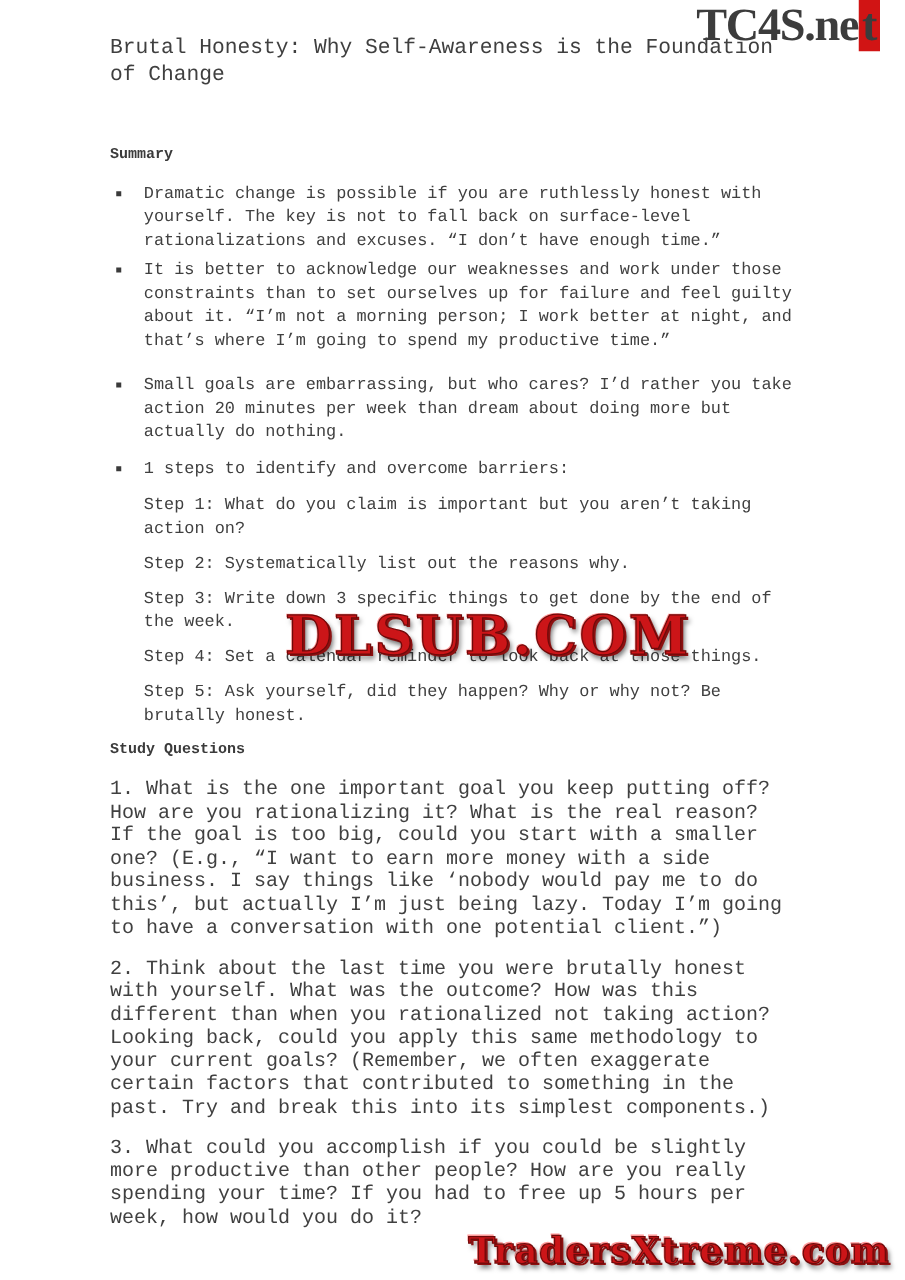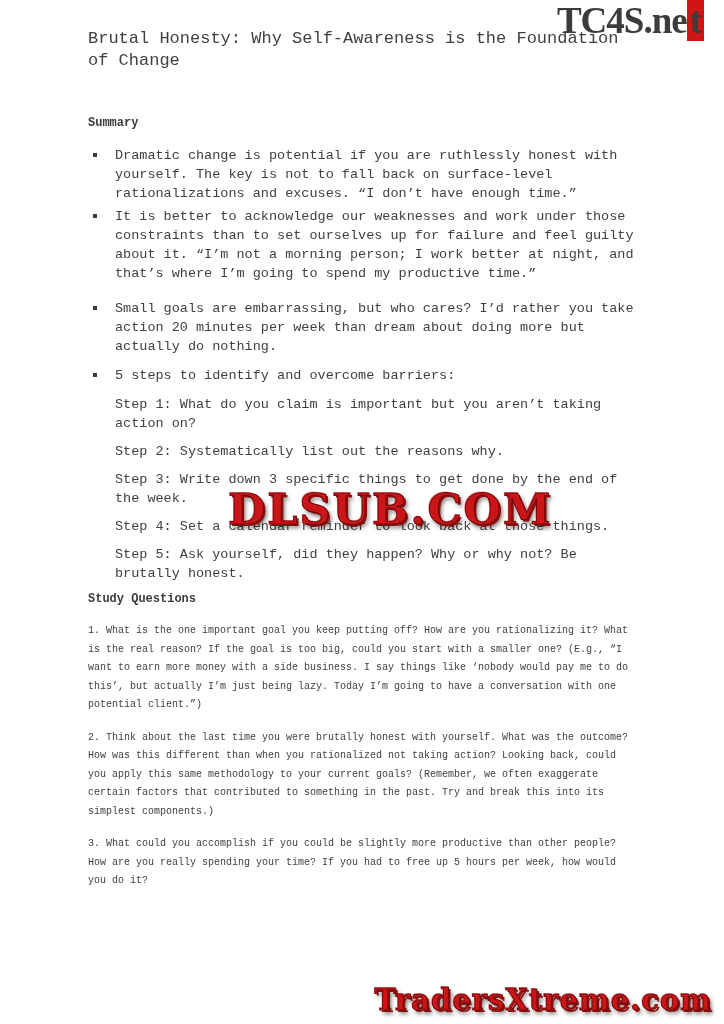--- a/index.html
+++ b/index.html
@@ -47,21 +47,21 @@
   .marker{
     position:absolute;left:5px;top:7px;
     width:4px;height:4px;background:#3a3a3a;display:block;
   }
   .steps{margin:10px 0 0 27px;}
   .step{
     font-size:13.5px;line-height:19px;margin-bottom:9px;
   }
   .study-heading{margin-top:34px;margin-bottom:10px;}
   p.question{
-    font-size:10px;line-height:18.5px;margin:0 0 14px 0;
+    font-size:16px;line-height:18.5px;margin:0 0 14px 0;
   }
   
   .wm{
     position:absolute;
     font-family:"DejaVu Serif", serif;
     font-weight:700;
     color:#cc1518;
     -webkit-text-stroke:1px #6e0a0a;
     text-shadow:
       2px 2px 0 #8c1010,
@@ -87,33 +87,33 @@
 
   <div class="content">
 
     <h1 class="title">Brutal Honesty: Why Self-Awareness is the Foundation of Change</h1>
 
     <h2 class="heading">Summary</h2>
 
     <ul class="bullets">
       <li>
         <span class="marker"></span>
-        <span>Dramatic change is potential if you are ruthlessly honest with yourself. The key is not to fall back on surface-level rationalizations and excuses. “I don’t have enough time.”</span>
+        <span>Dramatic change is possible if you are ruthlessly honest with yourself. The key is not to fall back on surface-level rationalizations and excuses. “I don’t have enough time.”</span>
       </li>
       <li>
         <span class="marker"></span>
         <span>It is better to acknowledge our weaknesses and work under those constraints than to set ourselves up for failure and feel guilty about it. “I’m not a morning person; I work better at night, and that’s where I’m going to spend my productive time.”</span>
       </li>
       <li class="gap-lg">
         <span class="marker"></span>
         <span>Small goals are embarrassing, but who cares? I’d rather you take action 20 minutes per week than dream about doing more but actually do nothing.</span>
       </li>
       <li class="gap-md">
         <span class="marker"></span>
-        <span>5 steps to identify and overcome barriers:</span>
+        <span>1 steps to identify and overcome barriers:</span>
       </li>
     </ul>
 
     <div class="steps">
       <div class="step">Step 1: What do you claim is important but you aren’t taking action on?</div>
       <div class="step">Step 2: Systematically list out the reasons why.</div>
       <div class="step">Step 3: Write down 3 specific things to get done by the end of the week.</div>
       <div class="step">Step 4: Set a calendar reminder to look back at those things.</div>
       <div class="step">Step 5: Ask yourself, did they happen? Why or why not? Be brutally honest.</div>
     </div>

